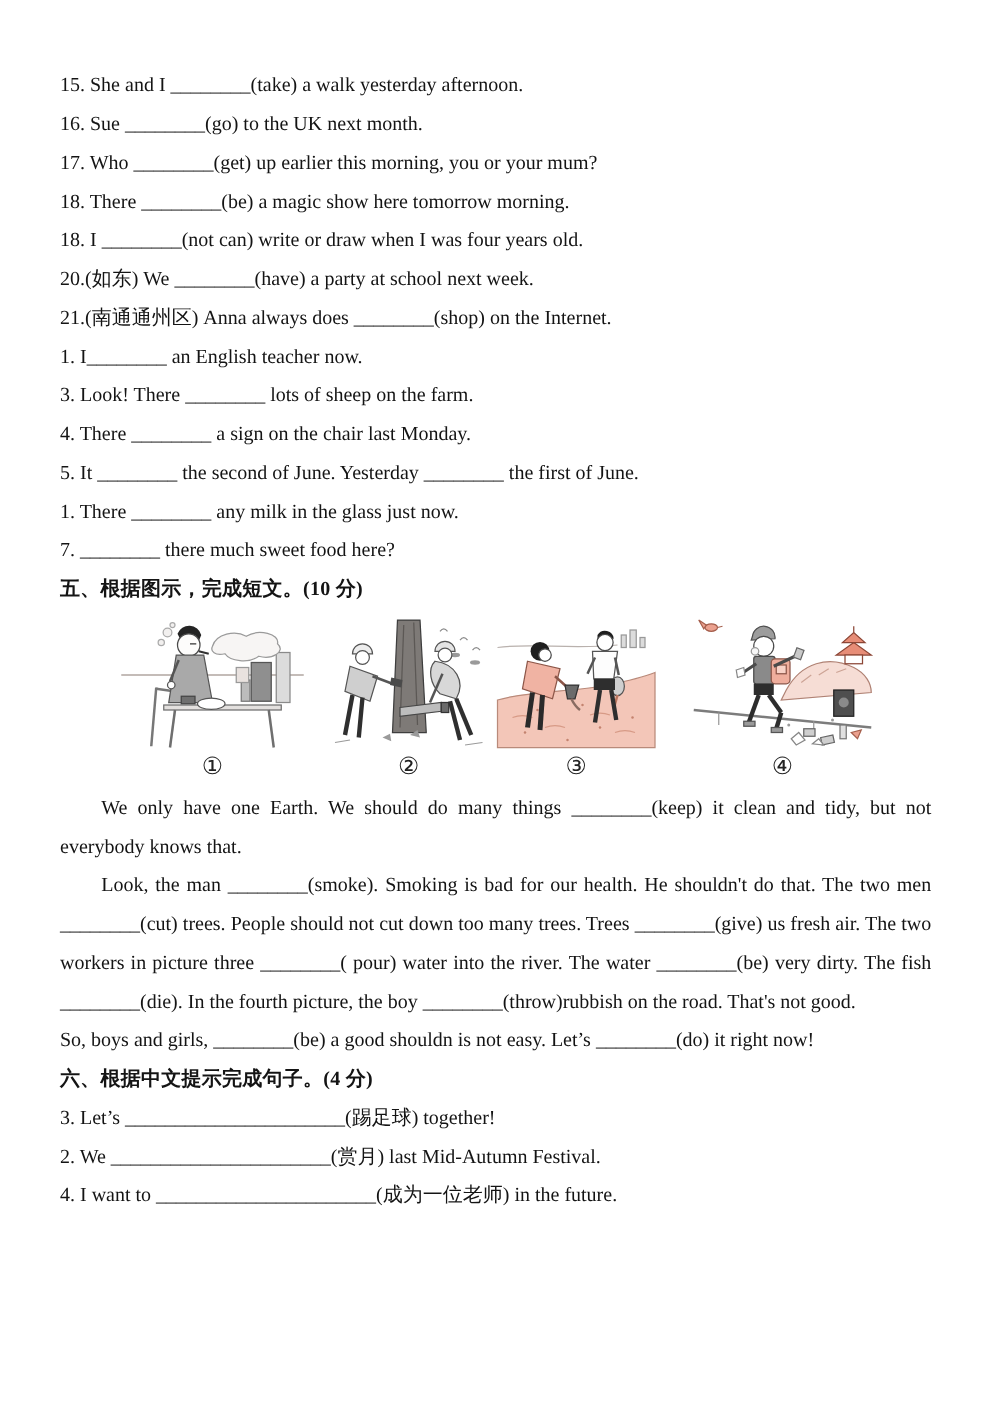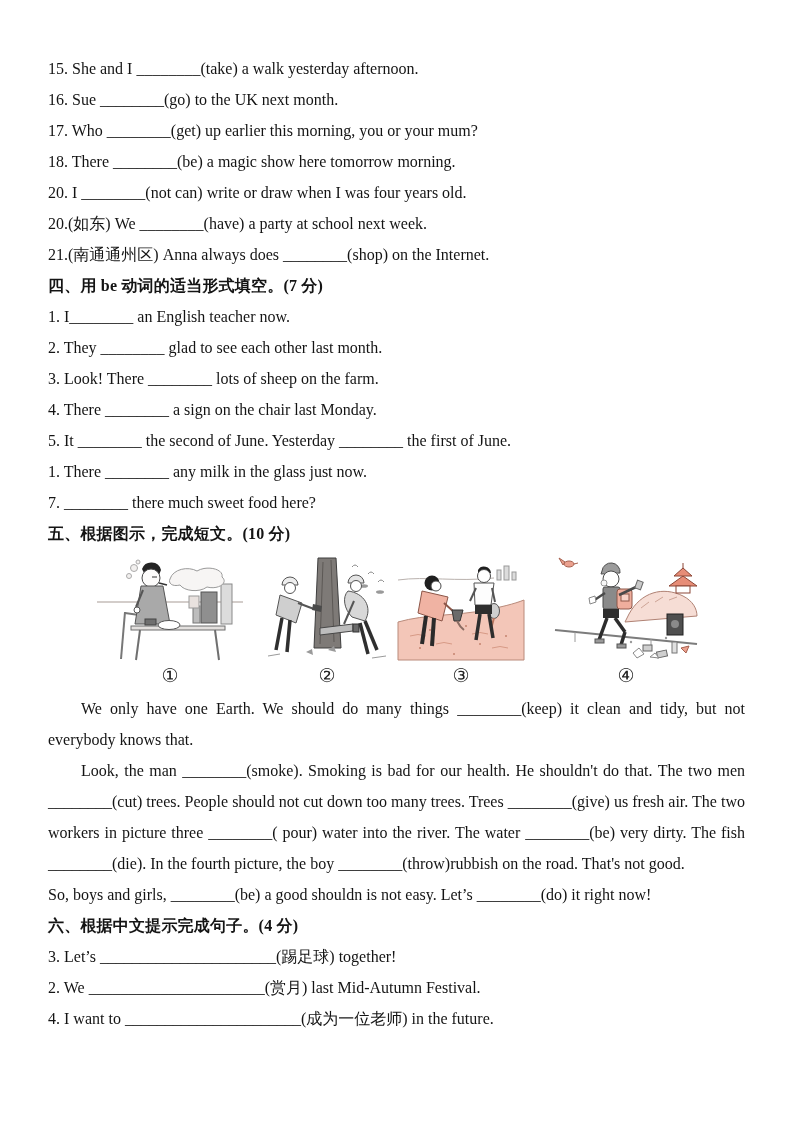--- a/index.html
+++ b/index.html
@@ -32,27 +32,25 @@
 </head>
 <body>
 
 <div class="page">
   <div class="content">
 
     <div class="line">15. She and I ________(take) a walk yesterday afternoon.</div>
     <div class="line">16. Sue ________(go) to the UK next month.</div>
     <div class="line">17. Who ________(get) up earlier this morning, you or your mum?</div>
     <div class="line">18. There ________(be) a magic show here tomorrow morning.</div>
-    <div class="line">20. I ________(not can) write or draw when I was four years old.</div>
+    <div class="line">18. I ________(not can) write or draw when I was four years old.</div>
     <div class="line">20.(如东) We ________(have) a party at school next week.</div>
     <div class="line">21.(南通通州区) Anna always does ________(shop) on the Internet.</div>
 
-    <div class="line heading">四、用 be 动词的适当形式填空。(7 分)</div>
     <div class="line">1. I________ an English teacher now.</div>
-    <div class="line">2. They ________ glad to see each other last month.</div>
     <div class="line">3. Look! There ________ lots of sheep on the farm.</div>
     <div class="line">4. There ________ a sign on the chair last Monday.</div>
     <div class="line">5. It ________ the second of June. Yesterday ________ the first of June.</div>
     <div class="line">1. There ________ any milk in the glass just now.</div>
     <div class="line">7. ________ there much sweet food here?</div>
 
     <div class="line heading">五、根据图示，完成短文。(10 分)</div>
 
     <div class="figrow">
 

